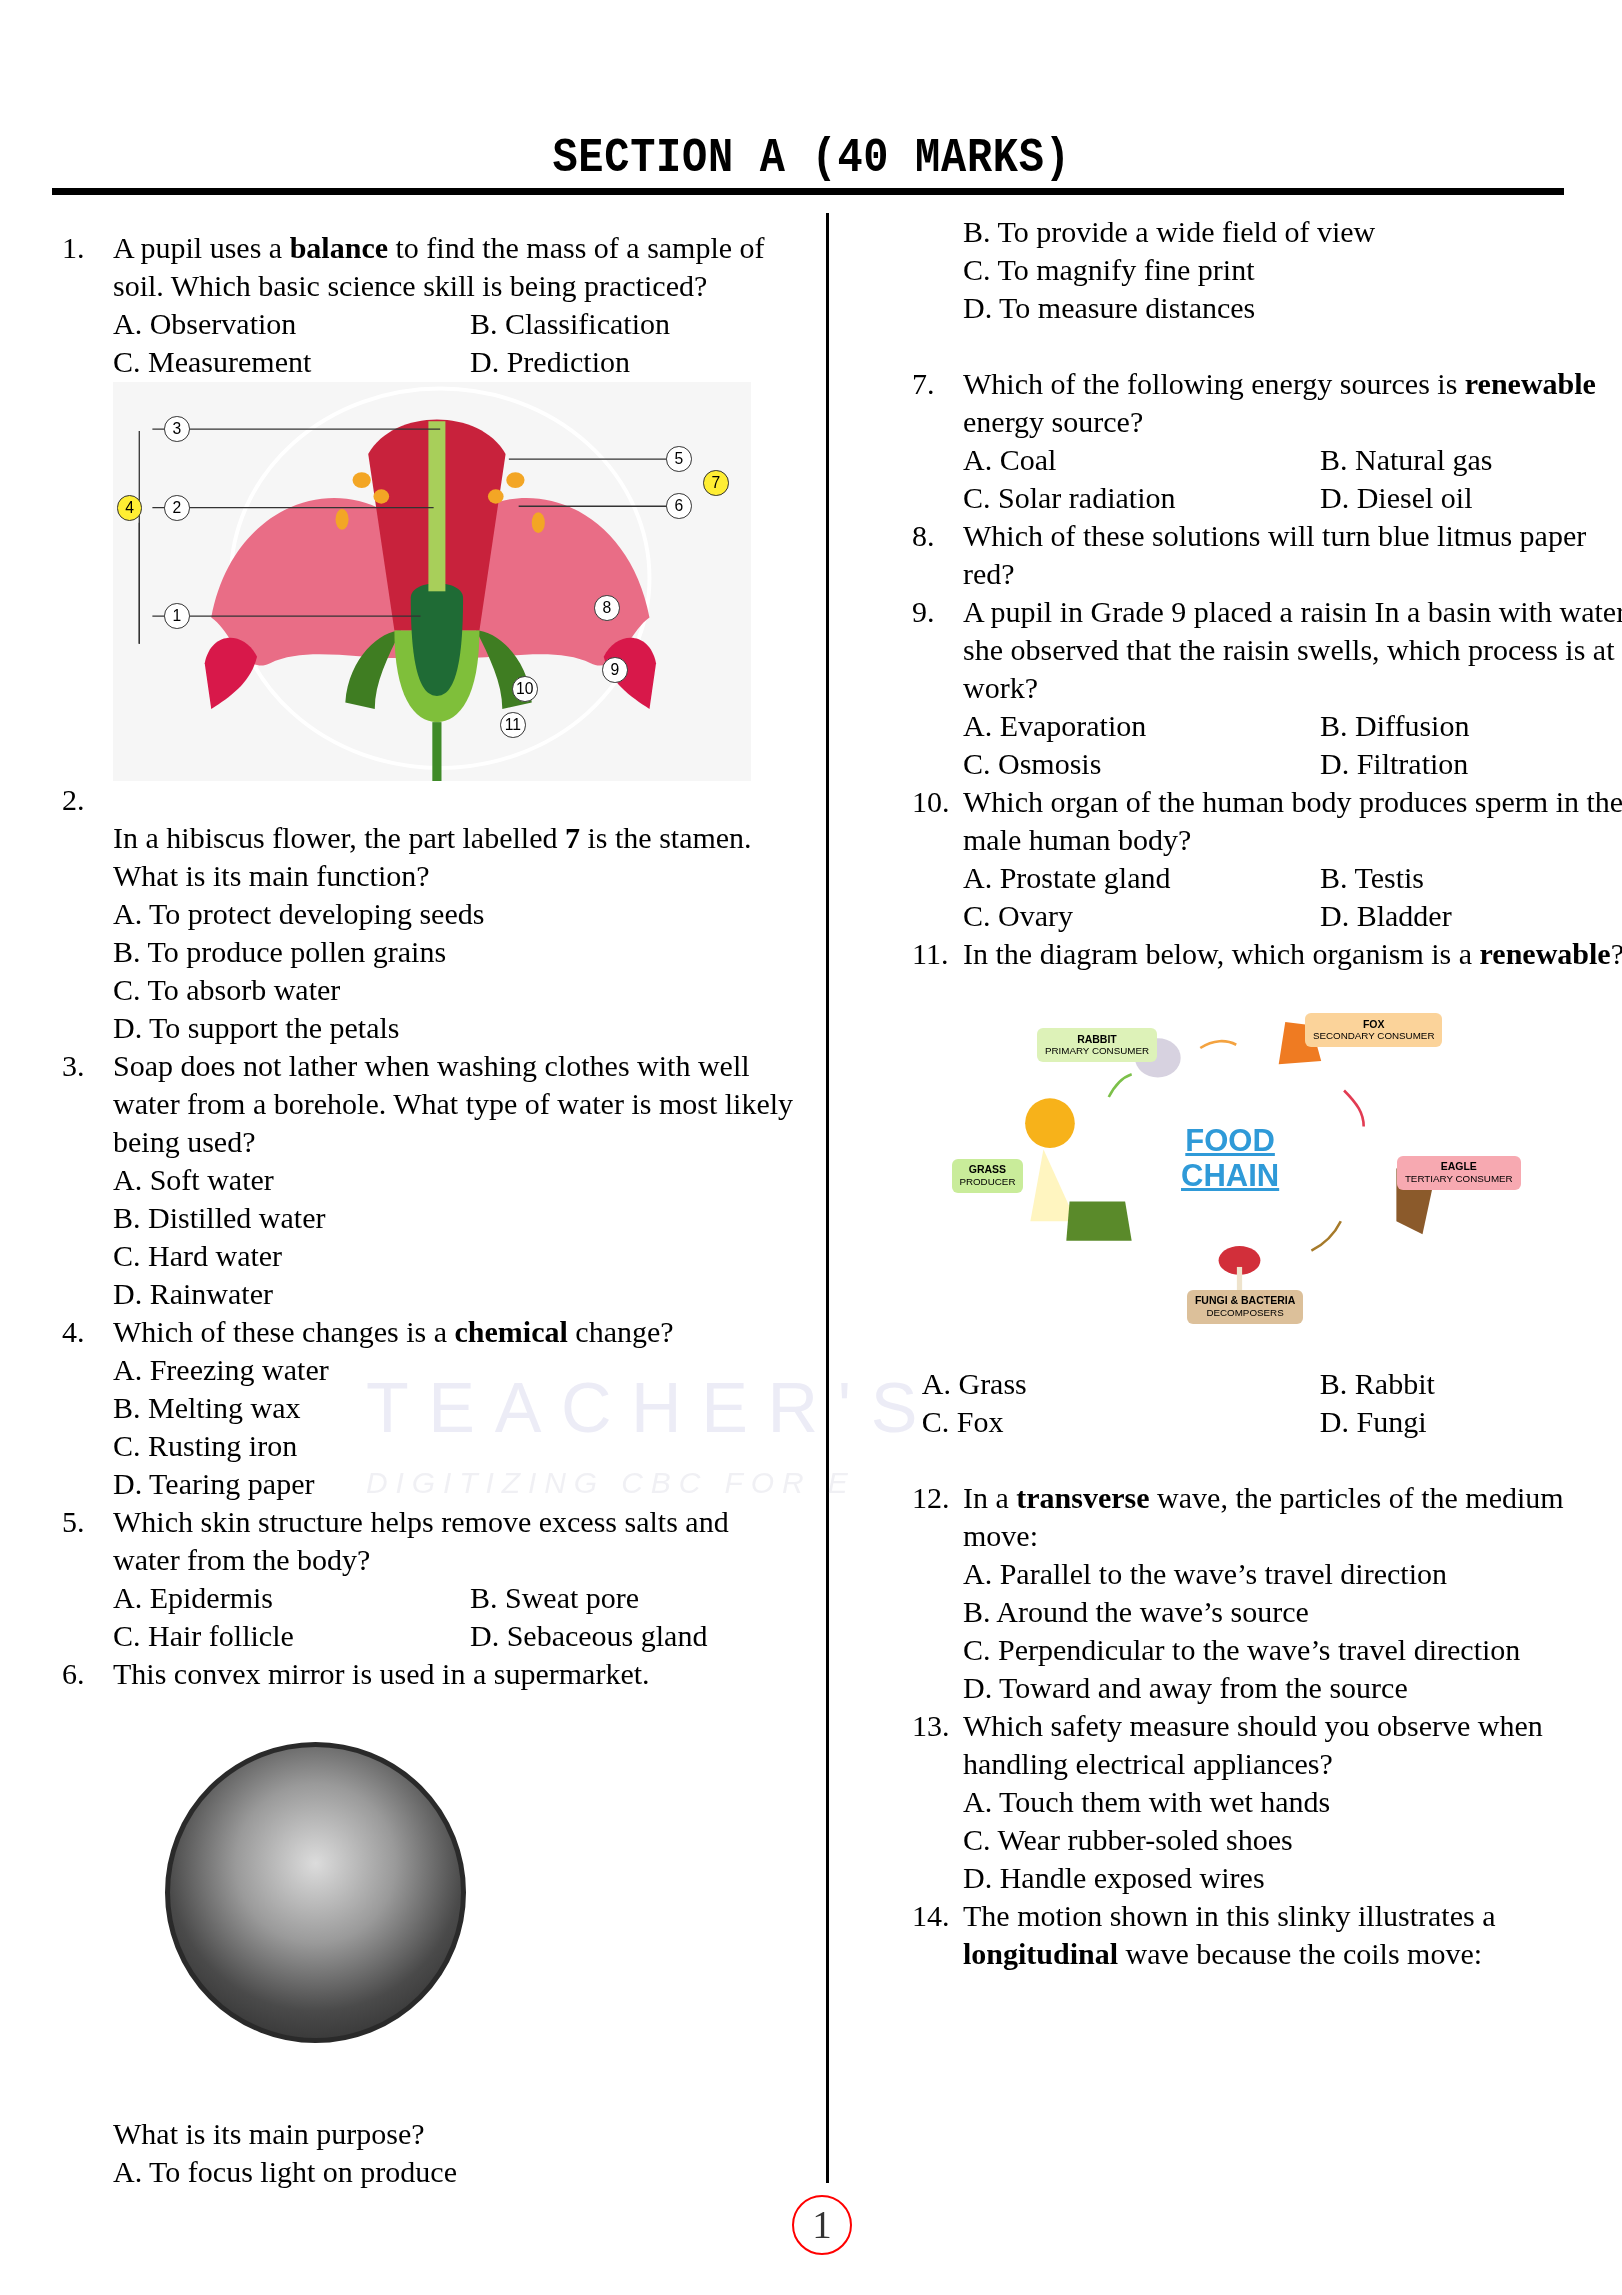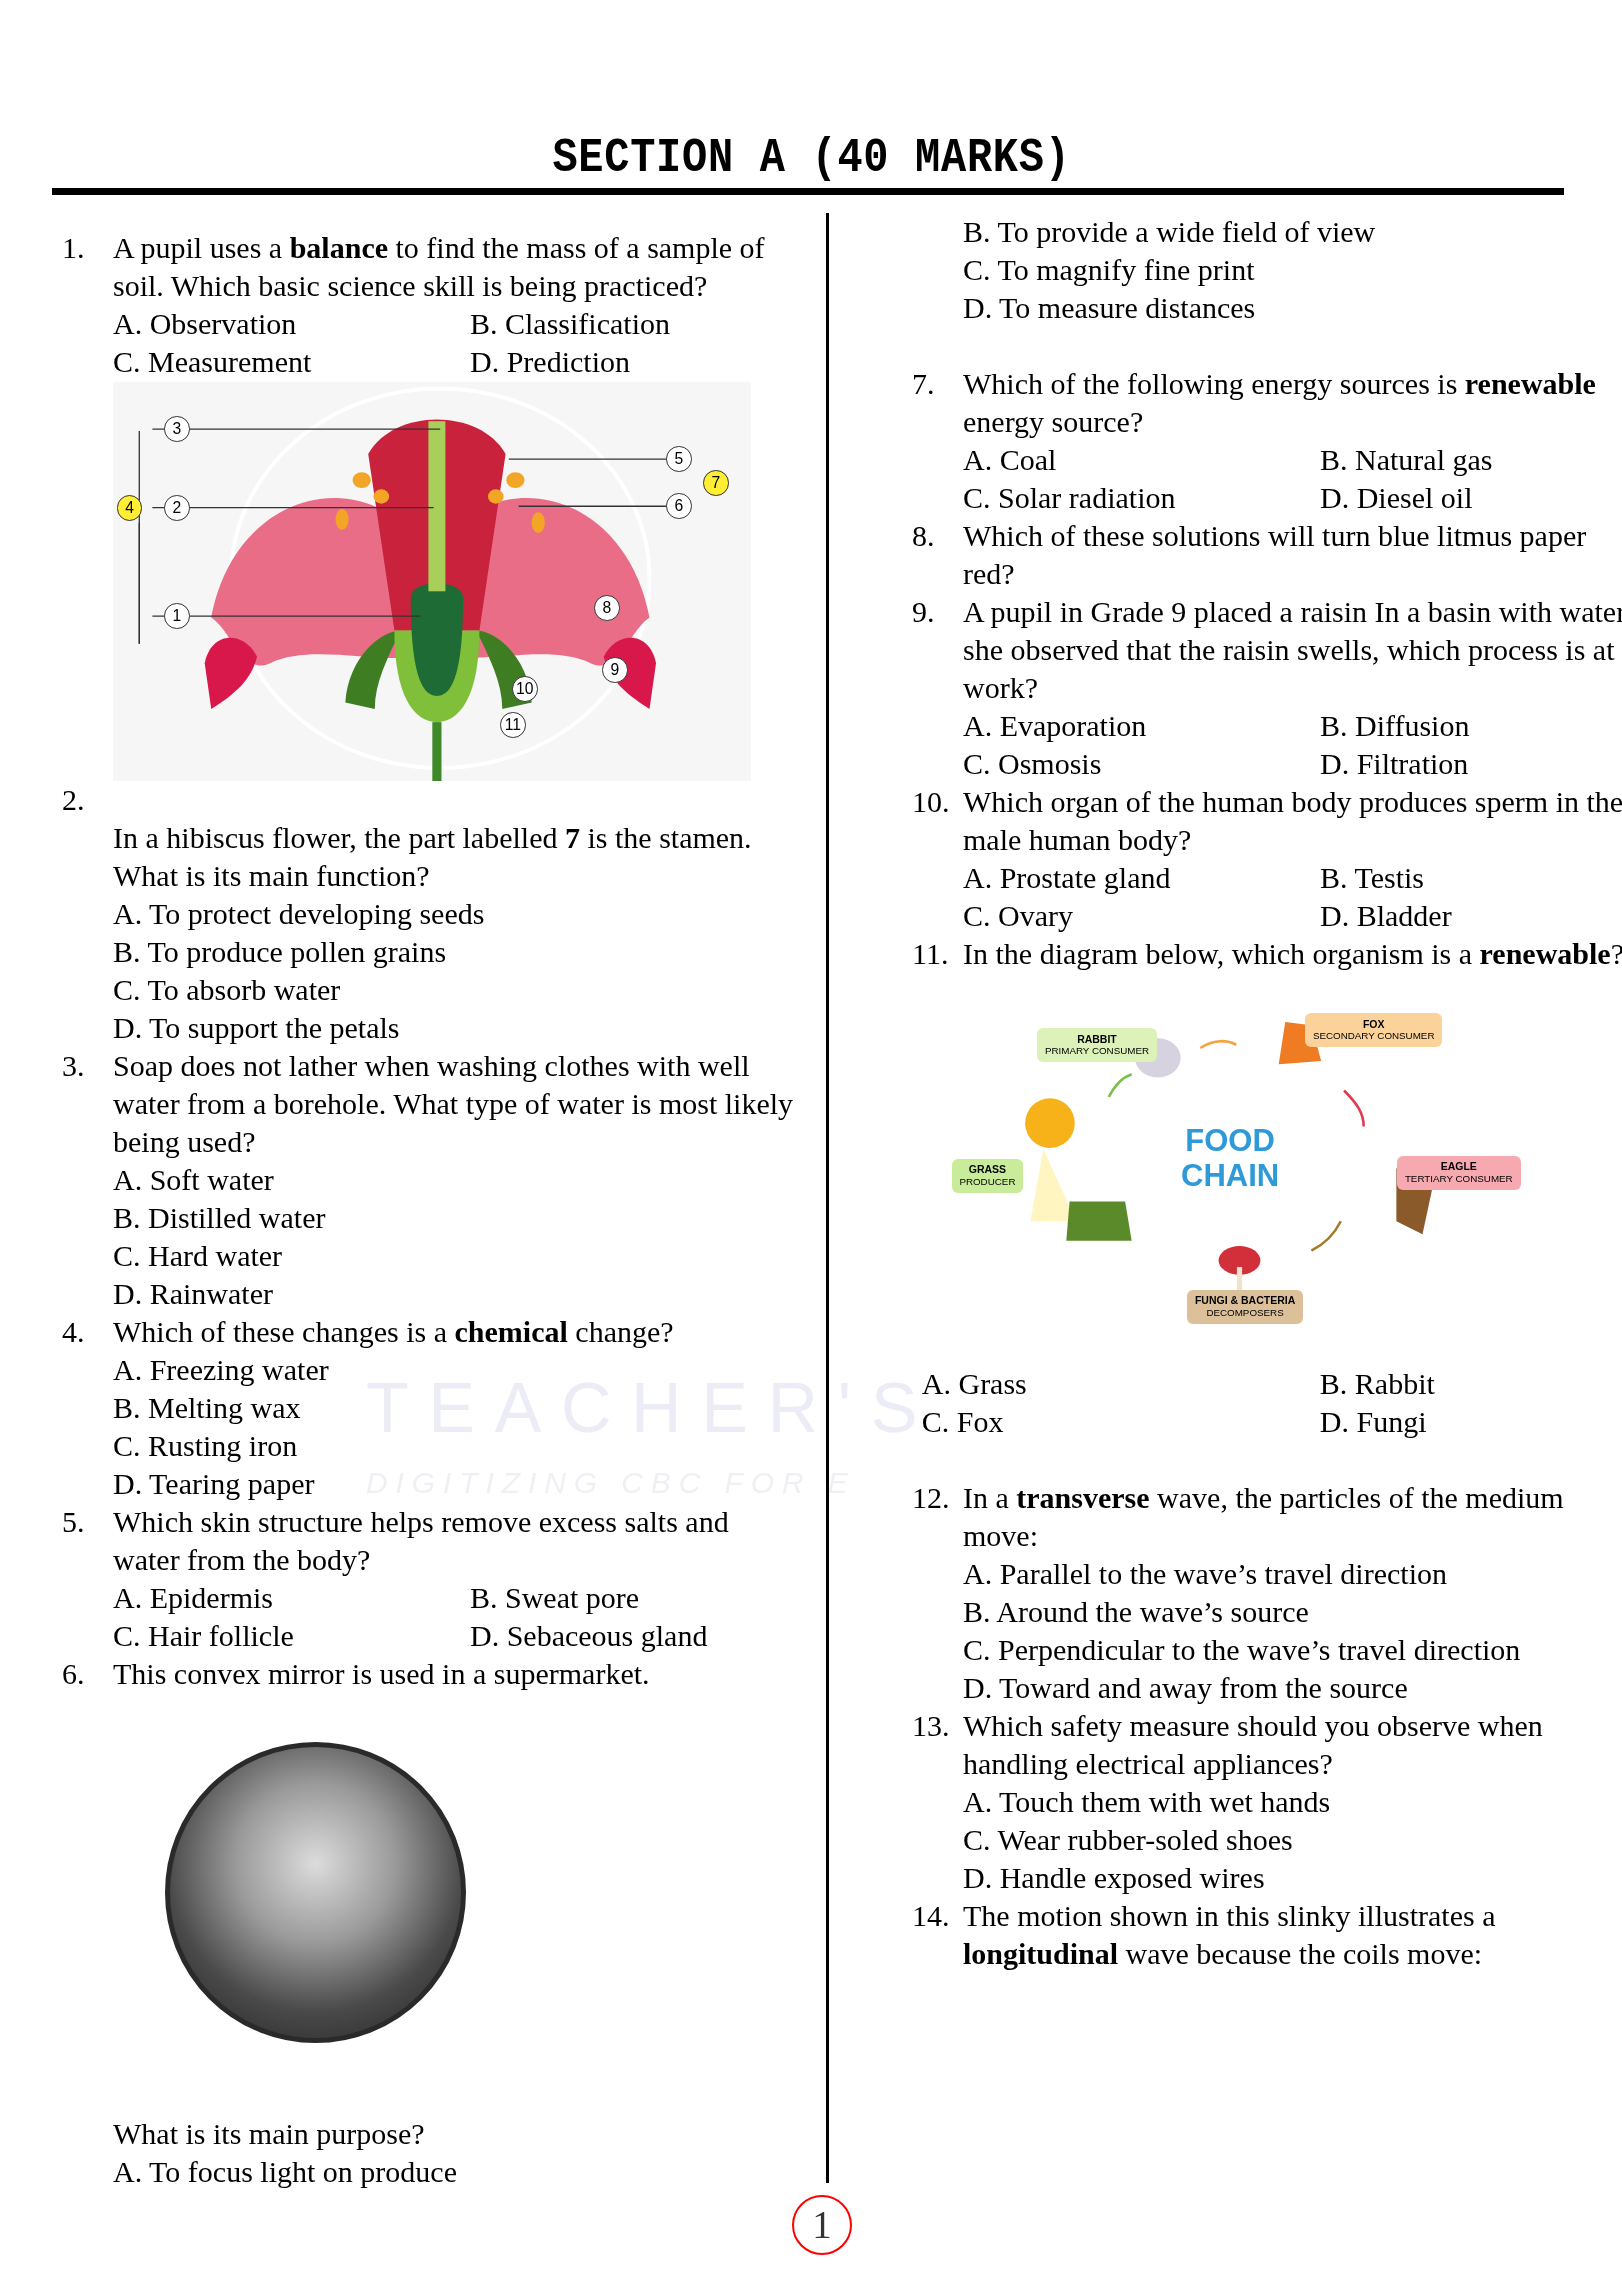--- a/index.html
+++ b/index.html
@@ -21,21 +21,21 @@
   .img-flower { width:638px; height:399px; background:#f6f6f6; position:relative; margin-top:1.3px; }
   .img-mirror { width:301px; height:301px; border-radius:50%; margin:49px 0 0 52px;
      background:radial-gradient(circle at 50% 40%, #dcdcdc 0%, #9a9a9a 35%, #4a4a4a 65%, #1e1e1e 100%);
      border:5.2px solid #2a2a2a; box-sizing:border-box; }
   .img-food { width:589px; height:366px; position:relative; margin:26px 0 0 33px; }
   .tag { position:absolute; border-radius:6px; text-align:center;
          font-family:"Liberation Sans", "DejaVu Sans", sans-serif; font-size:9.8px; line-height:11.8px; padding:5.2px 7.9px; }
   .tag b { display:block; font-size:10.5px; }
   .food-title { position:absolute; left:236px; top:124px; text-align:center;
      font-family:"Liberation Sans", "DejaVu Sans", sans-serif; font-weight:bold;
-     font-size:31px; line-height:35px; color:#2f9ad8; }
+     font-size:31px; line-height:35px; color:#2f9ad8;text-decoration:underline; }
   .pagenum { position:absolute; left:792px; top:2195px; width:60px; height:60px;
      border:2.6px solid #ff0000; border-radius:50%; box-sizing:border-box;
      text-align:center; line-height:55px; font-size:39px; color:#333; }
   .wm { position:absolute; left:366px; top:1368px; font-family:Liberation Sans, sans-serif;
      font-size:70px; letter-spacing:19.6px; color:rgba(180,180,220,0.25); }
   .wm2 { position:absolute; left:366px; top:1466px; font-family:"Liberation Sans","DejaVu Sans",sans-serif;
      font-style:italic; font-size:30px; letter-spacing:7.9px; color:rgba(180,180,200,0.2); }
   .circ { position:absolute; width:23.6px; height:23.6px; border:1.3px solid #333; border-radius:50%;
      background:#fff; font-family:"Liberation Sans","DejaVu Sans",sans-serif; font-size:15.7px;
      line-height:23.6px; text-align:center; }

